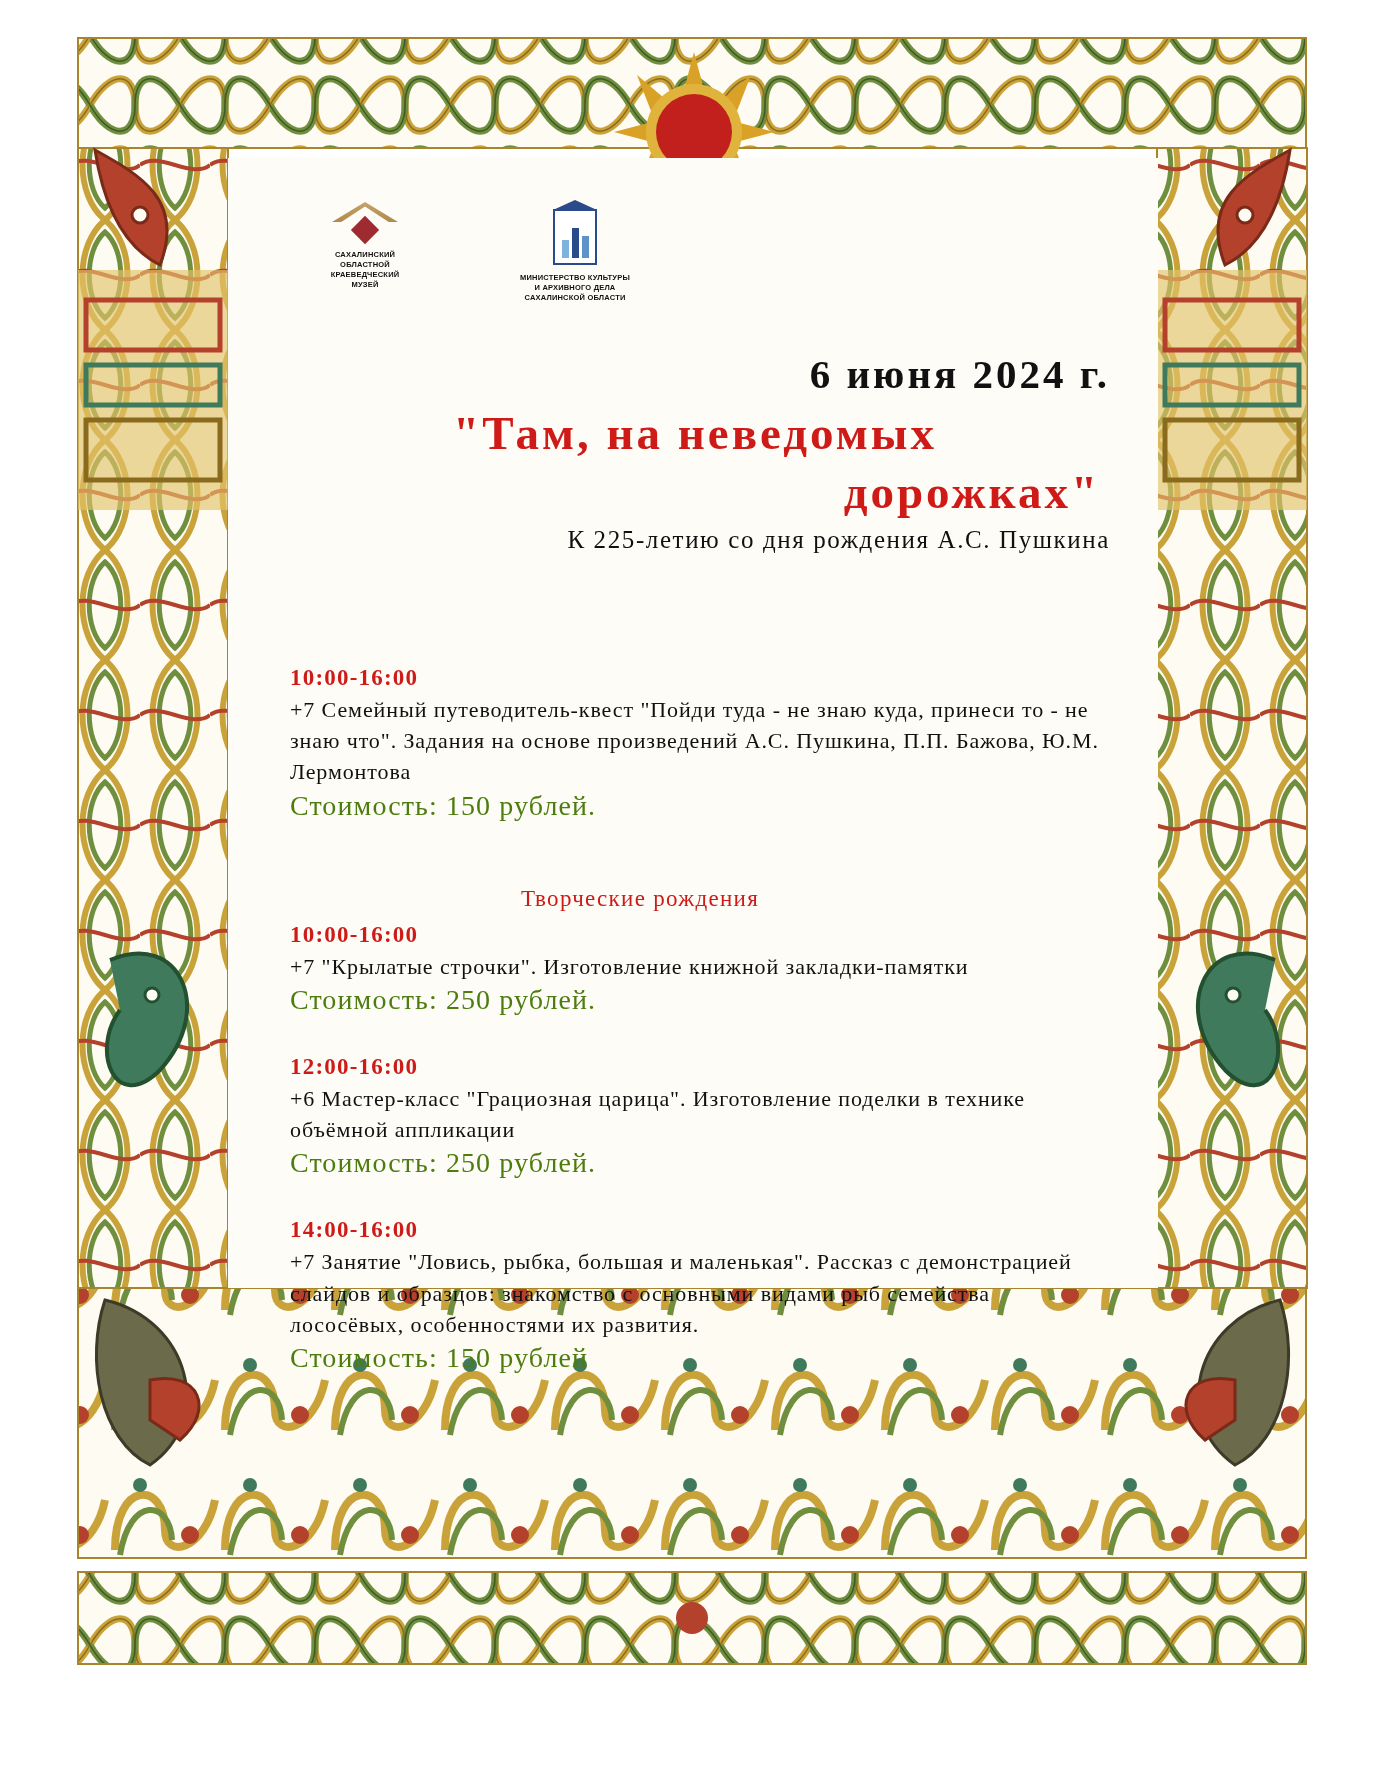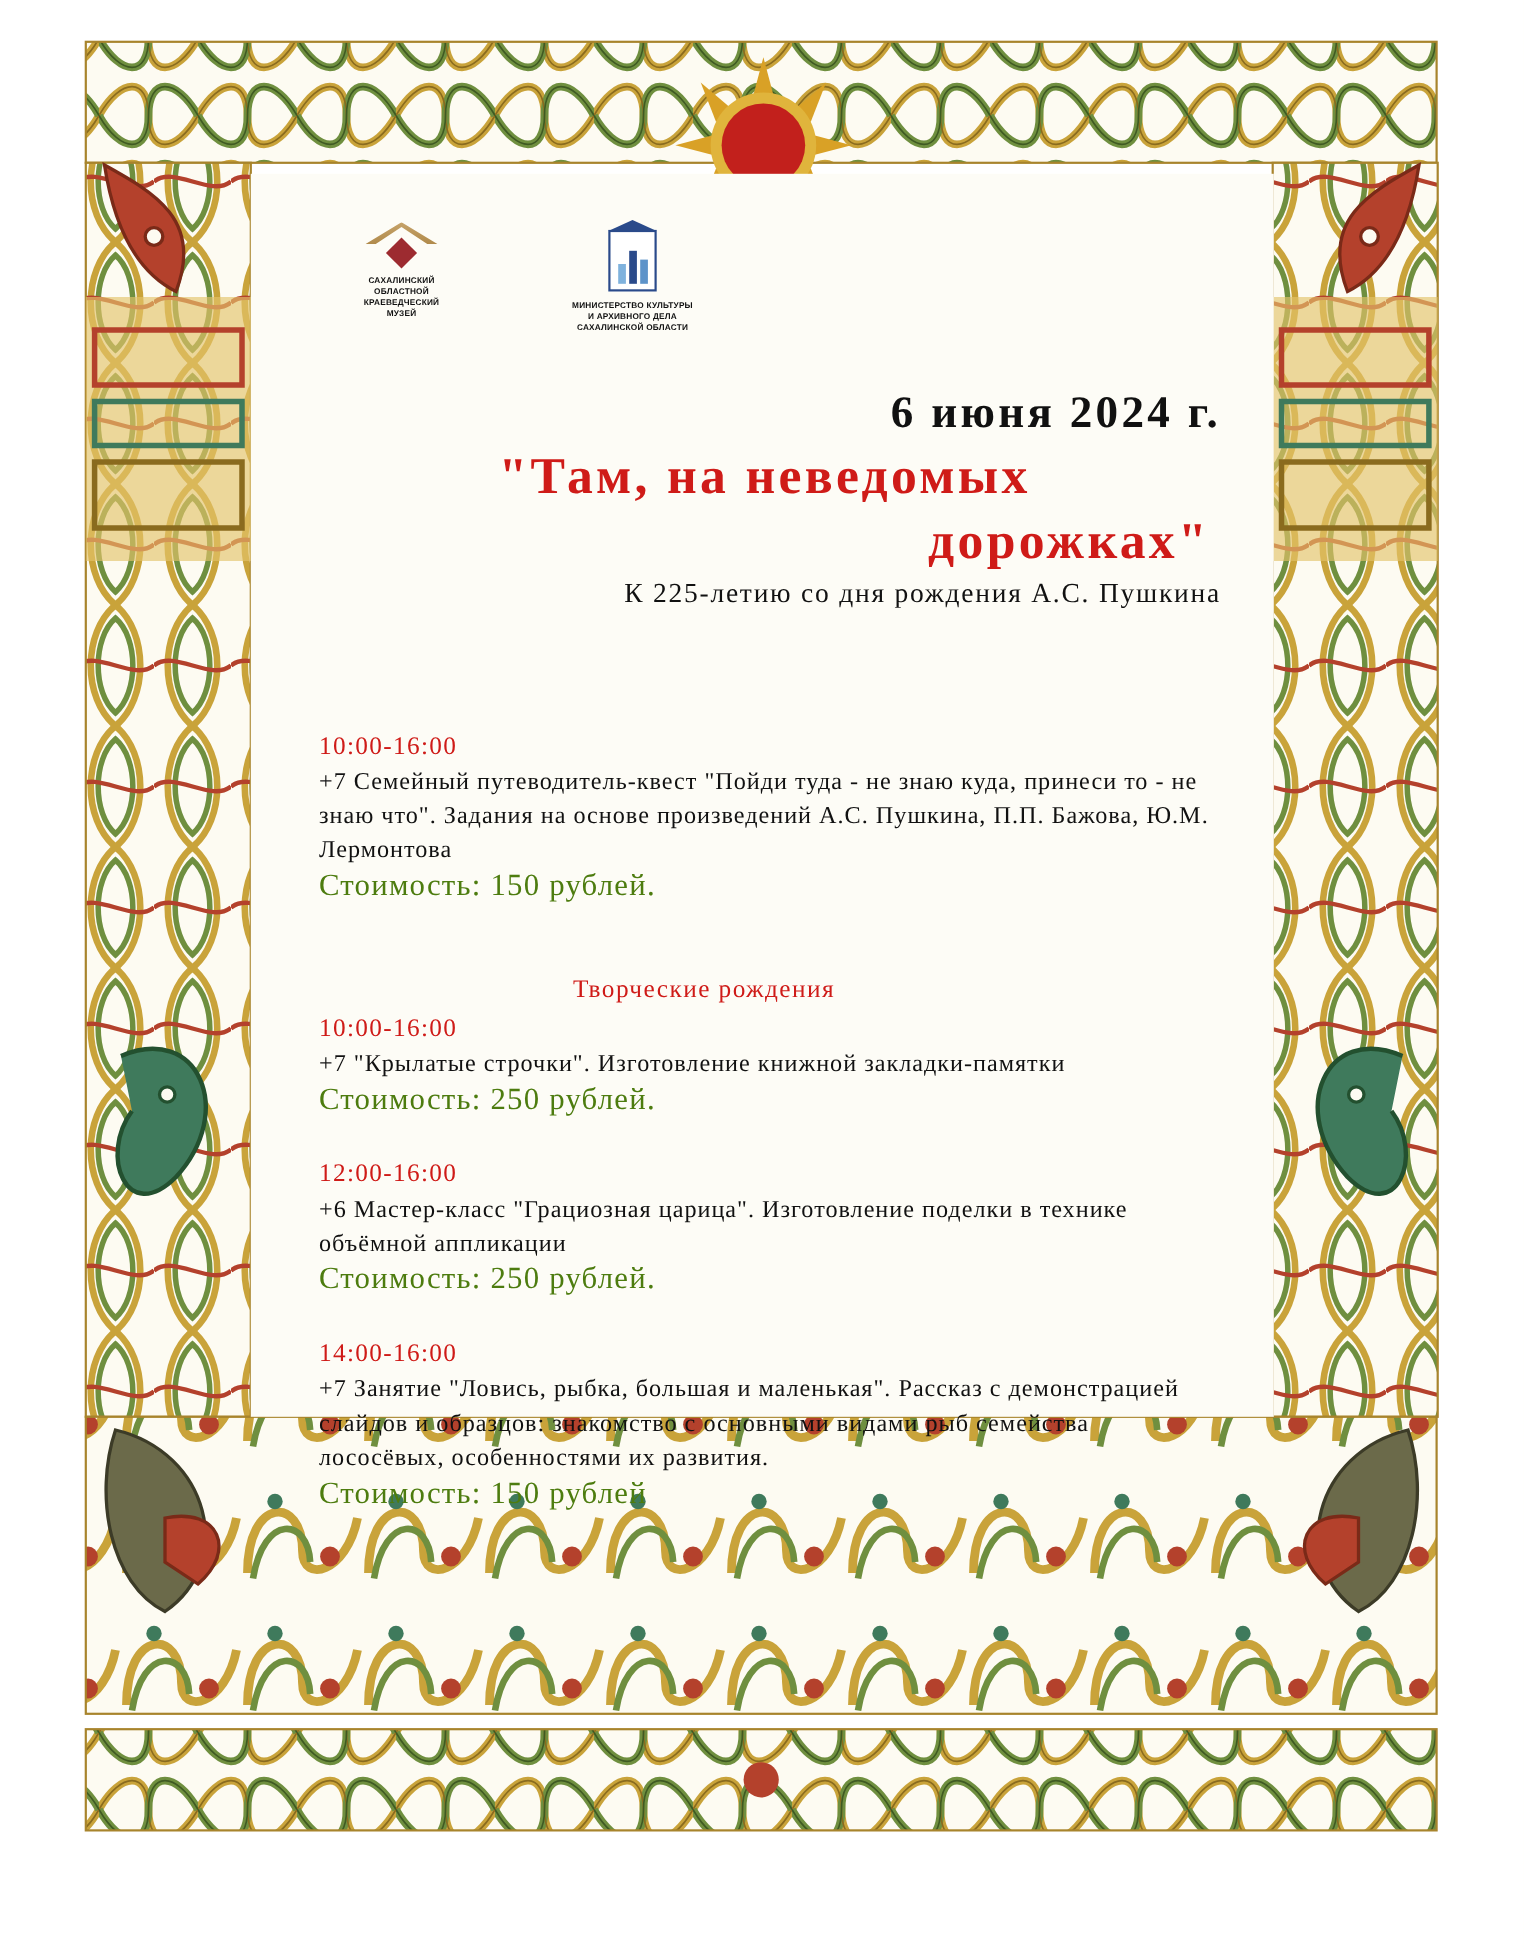--- a/index.html
+++ b/index.html
@@ -155,21 +155,21 @@
     position: absolute;
     left: 290px;
     top: 665px;
     width: 820px;
   }
   .block { margin-bottom: 38px; }
   .time {
     color: #cf1b18;
     font-size: 23px;
     letter-spacing: 1.2px;
-    font-weight: normal;
+    font-weight: bold;
     margin-bottom: 3px;
     font-family: "Liberation Serif", serif;
   }
   .desc {
     color: #111;
     font-size: 22px;
     line-height: 1.42;
     letter-spacing: 0.9px;
     font-family: "Liberation Serif", serif;
   }

